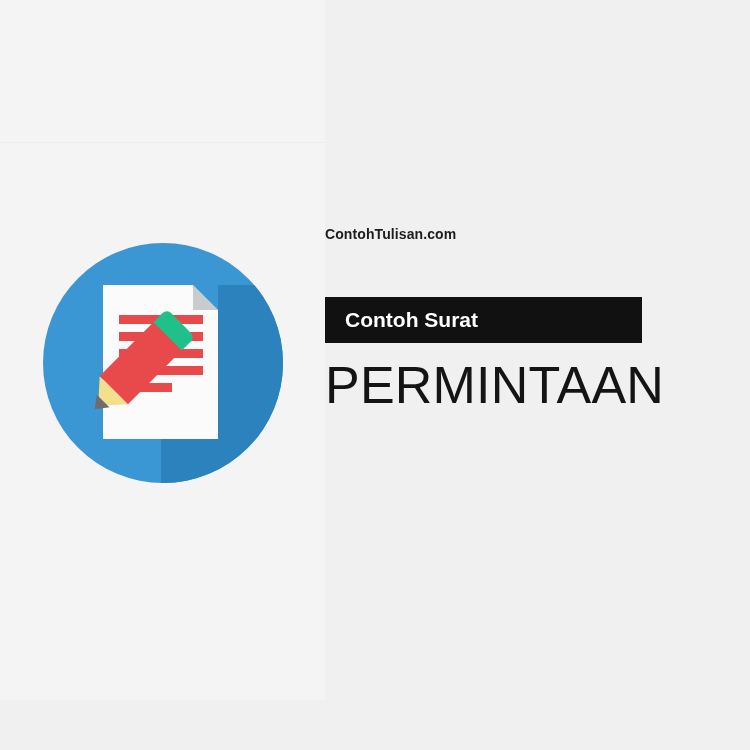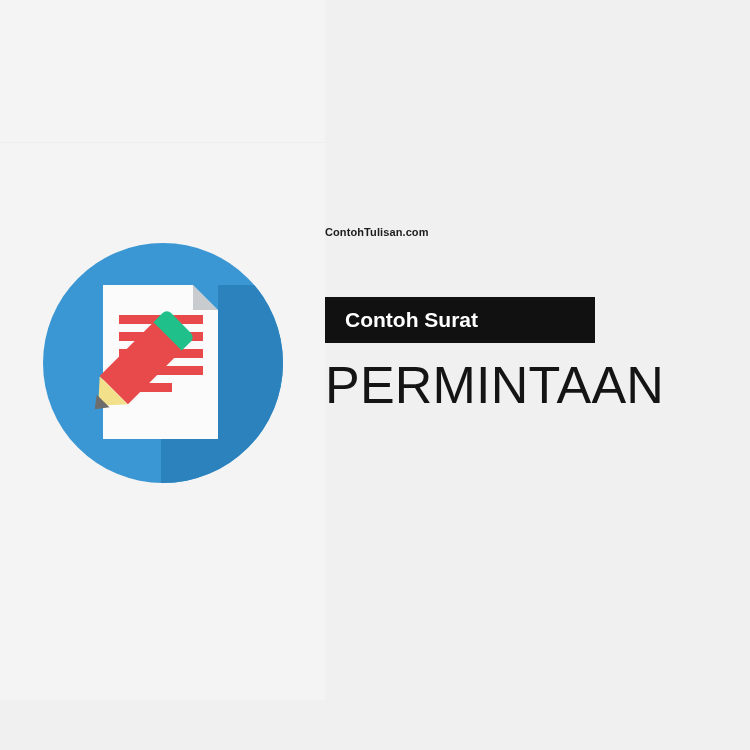--- a/index.html
+++ b/index.html
@@ -154,32 +154,32 @@
     height: 12px;
     background: #6d6d6d;
     clip-path: polygon(27% 0, 73% 0, 50% 100%);
   }
 
   
   .site-name {
     position: absolute;
     left: 325px;
     top: 226px;
-    font-size: 11px;
+    font-size: 14px;
     font-weight: bold;
     color: #1c1c1c;
     letter-spacing: 0.1px;
     white-space: nowrap;
   }
 
   .tag-banner {
     position: absolute;
     left: 325px;
     top: 297px;
-    width: 270px;
+    width: 317px;
     height: 46px;
     background: #111111;
   }
   .tag-banner-label {
     position: absolute;
     left: 20px;
     top: 0;
     line-height: 46px;
     font-size: 21px;
     font-weight: bold;

